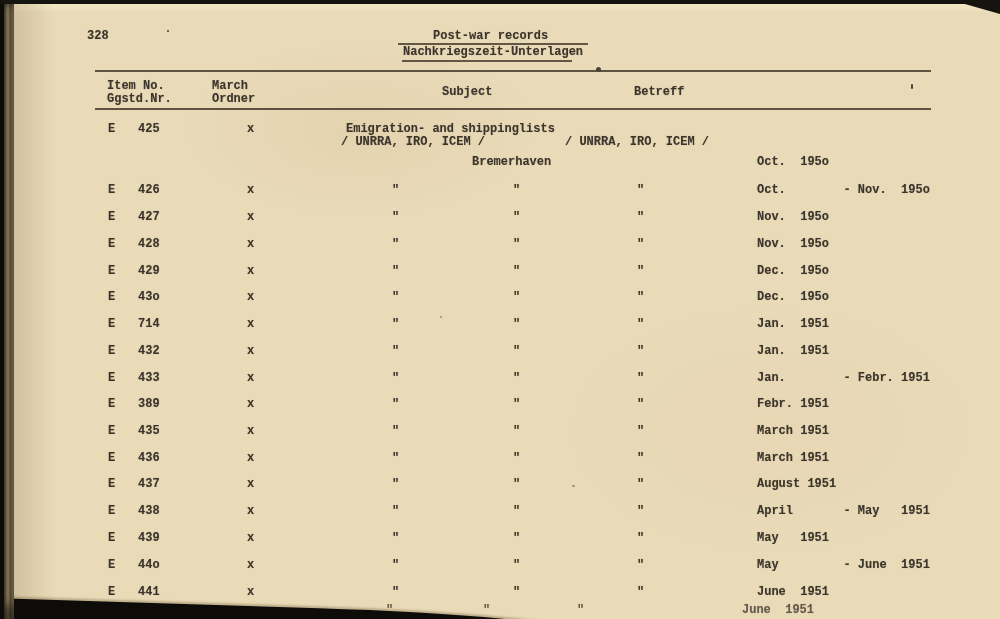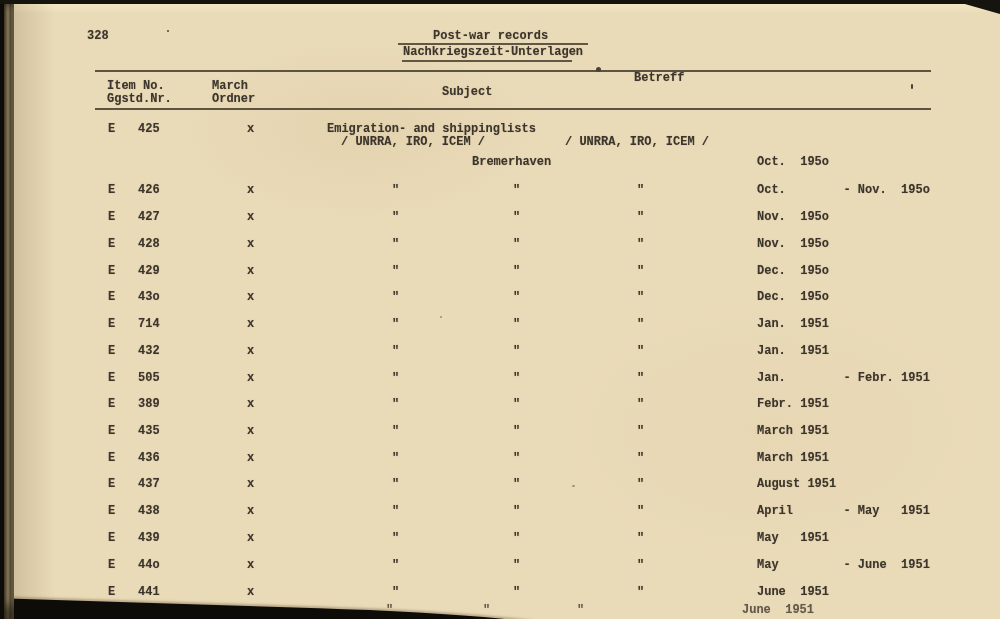--- a/index.html
+++ b/index.html
@@ -60,30 +60,30 @@
   <span class="t" style="left:403px;top:46px;">Nachkriegszeit-Unterlagen</span>
   <div class="uline" style="left:402px;top:60px;width:170px;"></div>
 
   <div class="rule" style="left:95px;top:70px;width:836px;"></div>
   <div class="speck" style="left:596px;top:67px;width:5px;height:5px;"></div>
   <span class="t" style="left:107px;top:80px;">Item No.</span>
   <span class="t" style="left:107px;top:93px;">Ggstd.Nr.</span>
   <span class="t" style="left:212px;top:80px;">March</span>
   <span class="t" style="left:212px;top:93px;font-family:Liberation Mono, monospace;">Ordner</span>
   <span class="t" style="left:442px;top:86px;">Subject</span>
-  <span class="t" style="left:634px;top:72px;">Betreff</span>
+  <span class="t" style="left:634px;top:86px;">Betreff</span>
   <div class="rule" style="left:95px;top:108px;width:836px;"></div>
   <div class="speck" style="left:911px;top:84px;width:2px;height:5px;border-radius:1px;"></div>
   <div class="speck" style="left:167px;top:30px;width:2px;height:2px;"></div>
 
   <div class="row" style="top:123px;">
     <span class="t c c-l">E</span>
     <span class="t c c-n">425</span>
     <span class="t c c-f">x</span>
-    <span class="t c" style="left:327px;">Emigration- and shippinglists</span>
+    <span class="t c" style="left:346px;">Emigration- and shippinglists</span>
   </div>
   <div class="row" style="top:136px;">
     <span class="t c" style="left:341px;">/ UNRRA, IRO, ICEM /</span>
     <span class="t c" style="left:565px;">/ UNRRA, IRO, ICEM /</span>
   </div>
   <div class="row" style="top:156px;text-align:right;">
     <span class="t c" style="left:472px;">Bremerhaven</span>
     <span class="t c c-dt">Oct.  195o</span>
   </div>
 
@@ -145,21 +145,21 @@
     <span class="t c c-l">E</span>
     <span class="t c c-n">432</span>
     <span class="t c c-f">x</span>
     <span class="t c c-d1">"</span>
     <span class="t c c-d2">"</span>
     <span class="t c c-d3">"</span>
     <span class="t c c-dt">Jan.  1951</span>
   </div>
   <div class="row" style="top:372px;">
     <span class="t c c-l">E</span>
-    <span class="t c c-n">505</span>
+    <span class="t c c-n">433</span>
     <span class="t c c-f">x</span>
     <span class="t c c-d1">"</span>
     <span class="t c c-d2">"</span>
     <span class="t c c-d3">"</span>
     <span class="t c c-dt">Jan.        - Febr. 1951</span>
   </div>
   <div class="row" style="top:398px;">
     <span class="t c c-l">E</span>
     <span class="t c c-n">389</span>
     <span class="t c c-f">x</span>

